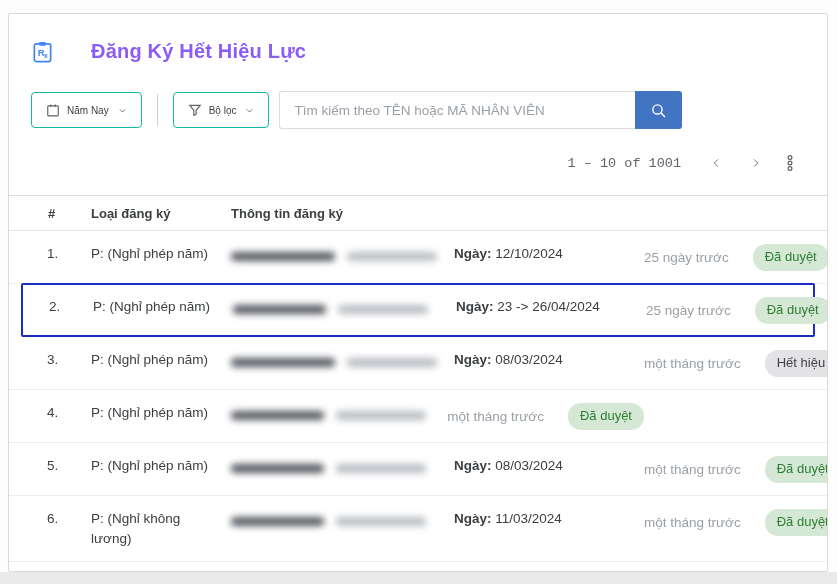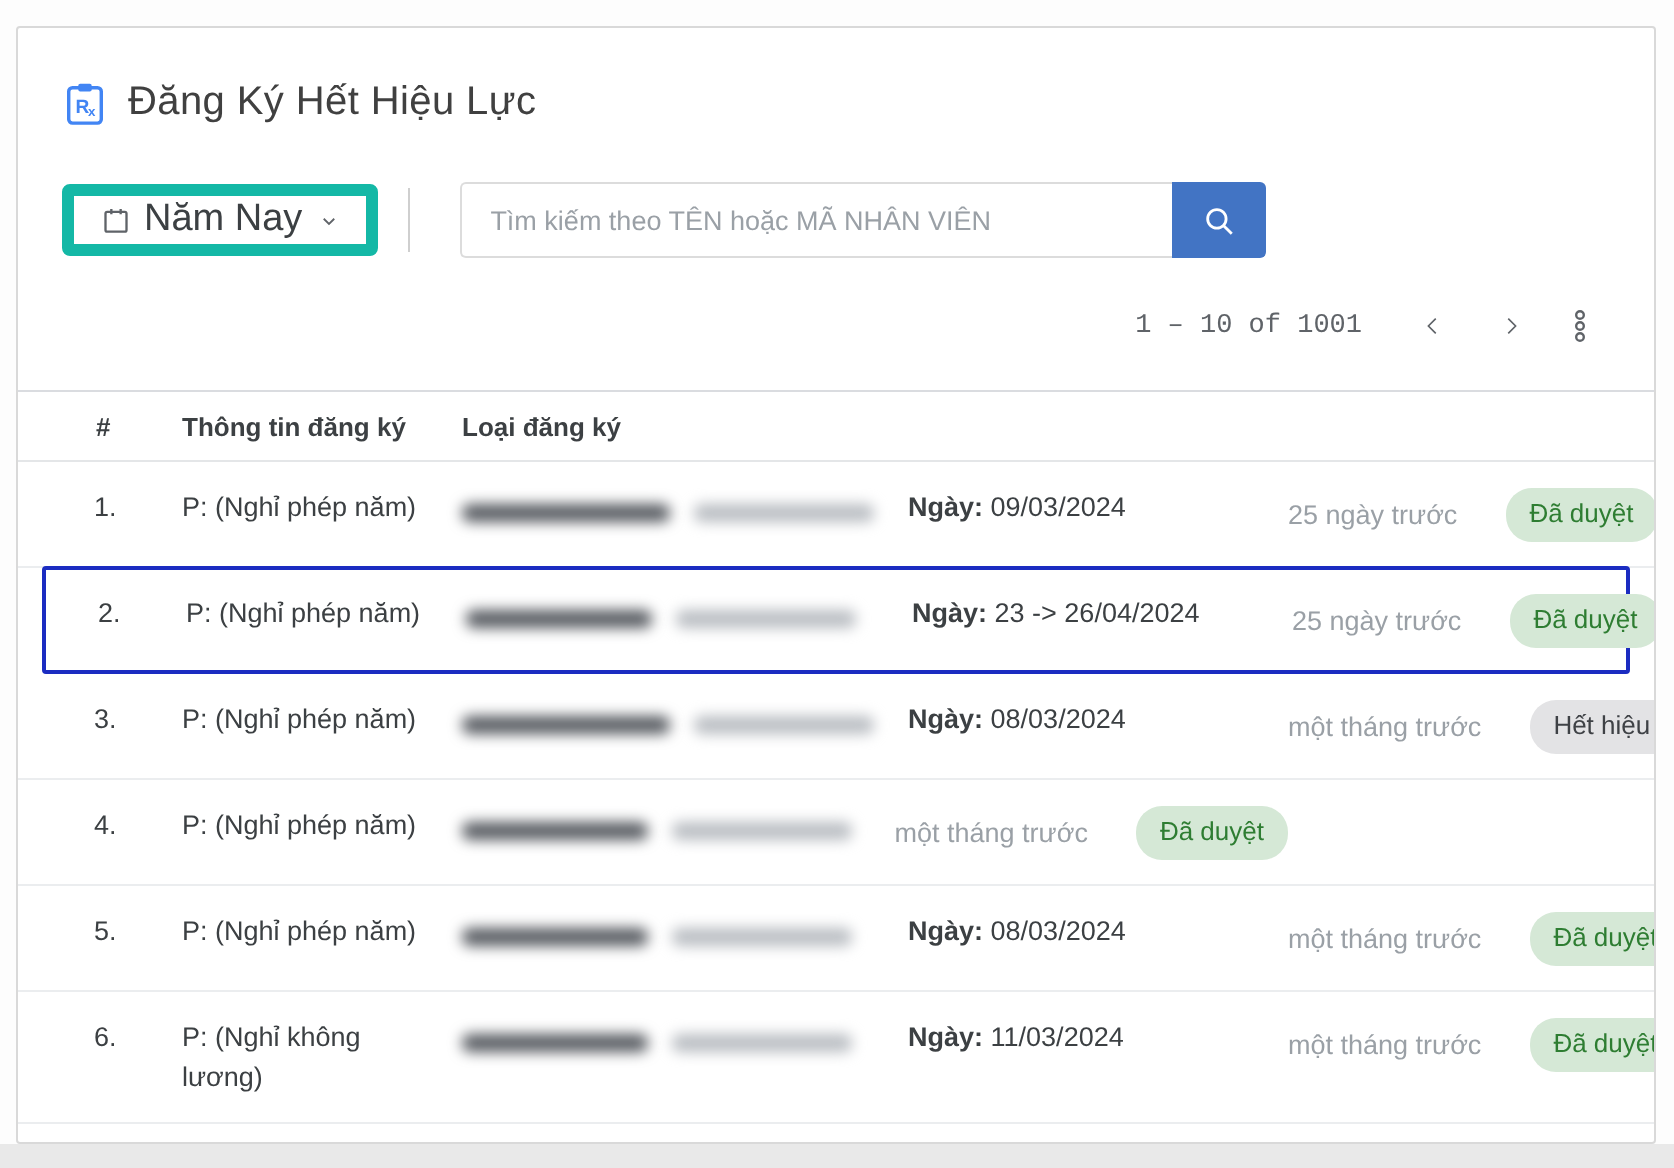--- a/index.html
+++ b/index.html
@@ -5,27 +5,27 @@
   * { margin:0; padding:0; box-sizing:border-box; }
   html,body { width:837px; height:584px; background:#fff; overflow:hidden;
     font-family:"Liberation Sans","DejaVu Sans",sans-serif; color:#3c4043; }
   .page { position:relative; width:837px; height:584px; background:#fdfdfd; }
   .card { position:absolute; left:8px; top:13px; width:820px; height:559px;
     background:#fff; border:1px solid #d9d9d9; border-radius:2px; overflow:hidden; }
   .bottom-strip { position:absolute; left:0; bottom:0; width:837px; height:12px; background:#e9e9e9; }
 
   
   .card-header { display:flex; align-items:center; gap:10px; padding:26px 22px 0 22px; }
-  .card-header h1 { font-size:20px; font-weight:normal; color:#404040; letter-spacing:.2px; }
+  .card-header h1 { font-size:20px; font-weight:bold; color:#8b5cf6; letter-spacing:.2px;margin-left:27px; }
   .title-icon { width:23px; height:23px; flex:0 0 auto; }
 
   
   .toolbar { display:flex; align-items:center; padding:28px 22px 0 22px; }
   .tb-btn { display:inline-flex; align-items:center; gap:7px; height:36px; padding:0 14px;
-    background:#fff; border:6px solid #14b8a6; border-radius:4px; font-size:19px;
+    background:#fff; border:1px solid #14b8a6; border-radius:4px; font-size:10px;
     color:#3c4043; cursor:pointer; font-family:inherit; }
   .vdiv { width:1px; height:32px; background:#cfcfcf; margin:0 15px; }
   .search-group { display:flex; margin-left:10px; }
   .search-group input { width:356px; height:38px; border:1px solid #dcdcdc; border-right:none;
     border-radius:3px 0 0 3px; padding:0 14px; font-size:13.5px; color:#c2410c; outline:none;
     font-family:inherit; }
   .search-group input::placeholder { color:#9aa0a6; opacity:1; }
   .search-btn { width:47px; height:38px; border:none; border-radius:0 3px 3px 0;
     background:var(--accent-blue,#4274c4); display:flex; align-items:center; justify-content:center;
     cursor:pointer; }
@@ -95,20 +95,29 @@
             <line x1="16" y1="2.5" x2="16" y2="7"></line>
         </svg>
         <span>Năm Nay</span>
         <svg class="chev icon-gray" width="9" height="9" viewBox="0 0 24 24" fill="none" stroke="currentColor" stroke-width="2.4">
             <polyline points="5,9 12,16 19,9"></polyline>
           </svg>
       </button>
 
       <div class="vdiv"></div>
 
+      <button class="tb-btn">
+        <svg class="icon-gray" width="14" height="14" viewBox="0 0 24 24" fill="none" stroke="currentColor" stroke-width="2">
+          <path d="M3 4 L21 4 L14 12.5 L14 19 L10 21 L10 12.5 Z"></path>
+        </svg>
+        <span>Bộ lọc</span>
+        <svg class="chev icon-gray" width="9" height="9" viewBox="0 0 24 24" fill="none" stroke="currentColor" stroke-width="2.4">
+            <polyline points="5,9 12,16 19,9"></polyline>
+          </svg>
+      </button>
 
       <div class="search-group">
         <input type="text" value="" placeholder="Tìm kiếm theo TÊN hoặc MÃ NHÂN VIÊN" style="">
         <button class="search-btn">
           <svg width="17" height="17" viewBox="0 0 24 24" fill="none" stroke="#ffffff" stroke-width="2">
             <circle cx="10.5" cy="10.5" r="6.5"></circle>
               <line x1="15.5" y1="15.5" x2="21" y2="21"></line>
           </svg>
         </button>
       </div>
@@ -131,31 +140,31 @@
           <circle cx="3" cy="2.5" r="1.9" fill="none" stroke="#5f6368" stroke-width="1.2"></circle>
           <circle cx="3" cy="8" r="1.9" fill="none" stroke="#5f6368" stroke-width="1.2"></circle>
           <circle cx="3" cy="13.5" r="1.9" fill="none" stroke="#5f6368" stroke-width="1.2"></circle>
         </svg>
       </button>
     </div>
 
     <div class="table">
       <div class="thead">
         <span class="c-idx">#</span>
+        <span>Loại đăng ký</span>
         <span>Thông tin đăng ký</span>
-        <span>Loại đăng ký</span>
         <span></span>
           <span></span>
       </div>
 
       <div class="trow" data-highlighted="false">
         <div class="c-idx">1.</div>
         <div class="c-type">P: (Nghỉ phép năm)</div>
         <div class="c-emp"><span class="blur-bar blur-dark"></span><span class="blur-bar blur-light"></span></div>
-        <div class="c-info"><b>Ngày:</b> <span>09/03/2024</span></div>
+        <div class="c-info"><b>Ngày:</b> <span>12/10/2024</span></div>
         <div class="c-right">
             <span class="ago">25 ngày trước</span>
             <span class="badge" data-kind="approved">Đã duyệt</span>
           </div>
       </div>
 
       <div class="trow" data-highlighted="true">
         <div class="c-idx">2.</div>
         <div class="c-type">P: (Nghỉ phép năm)</div>
         <div class="c-emp"><span class="blur-bar blur-dark"></span><span class="blur-bar blur-light"></span></div>

